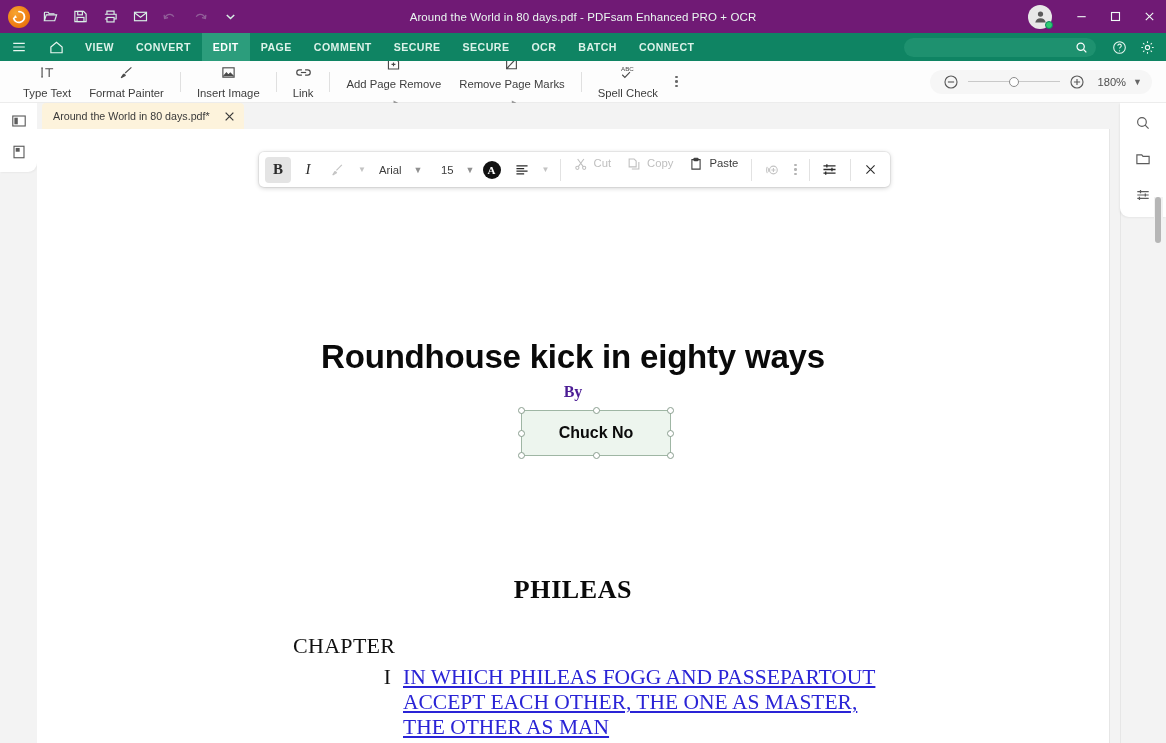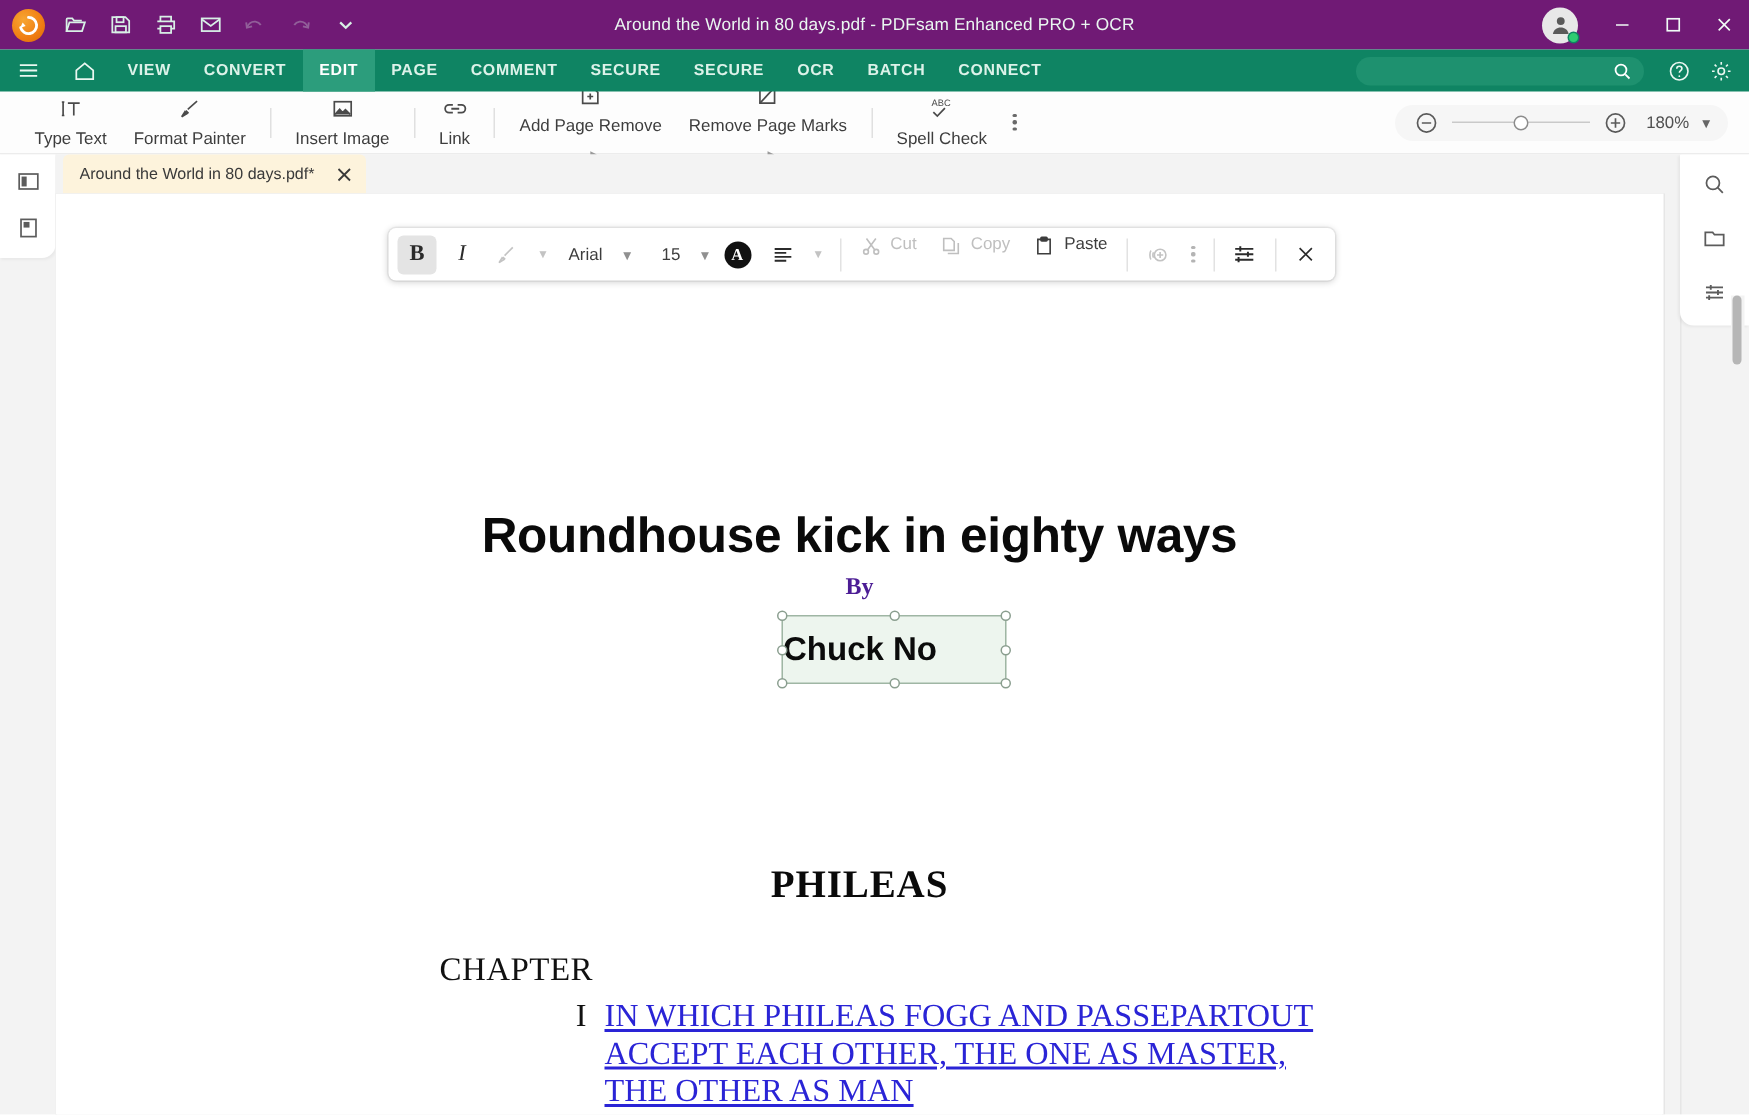--- a/index.html
+++ b/index.html
@@ -300,22 +300,23 @@
     top: 281px;
     width: 150px;
     height: 46px;
     background: #edf5ee;
     border: 1px solid #9fb6a4;
   }
   .selbox-text {
     position: absolute;
     left: 0; right: 0; top: 50%;
     transform: translateY(-50%);
+    text-align: center;
     font-family: "Liberation Sans", sans-serif;
-    font-size: 22px;
+    font-size: 16px;
     font-weight: bold;
     color: #0b0b0b;
     white-space: nowrap;
   }
   .handle {
     position: absolute;
     width: 7px; height: 7px;
     border-radius: 50%;
     background: #ffffff;
     border: 1px solid #8a9e8f;

